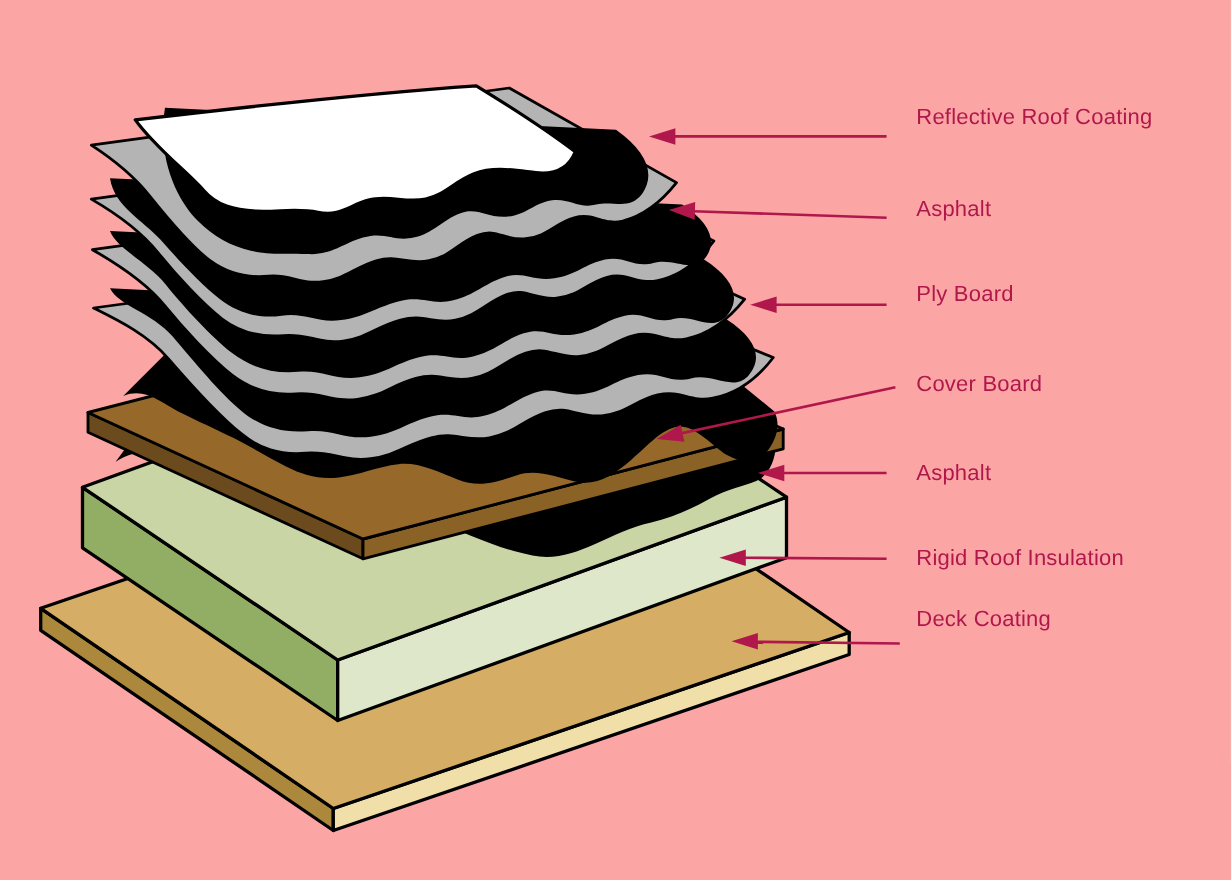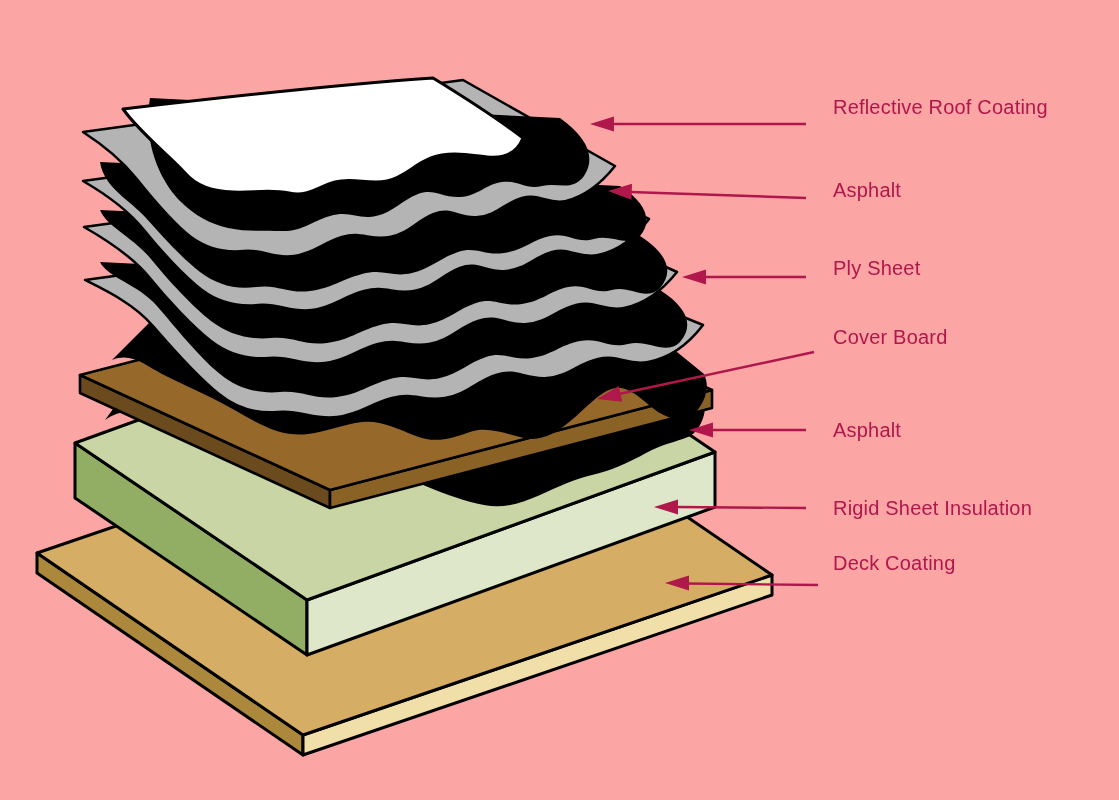--- a/index.html
+++ b/index.html
@@ -235,19 +235,19 @@
       </g>
       <g>
         <line x1="818" y1="585" x2="687" y2="583.5"></line>
         <polygon points="665,583 689,575.5 689,590.5" stroke="none"></polygon>
       </g>
     </g>
   </svg>
 
   <div class="layer-label" style="top:94px">Reflective Roof Coating</div>
   <div class="layer-label" style="top:177px">Asphalt</div>
-  <div class="layer-label" style="top:255px">Ply Sheet</div>
-  <div class="layer-label" style="top:324px">Cover Board</div>
+  <div class="layer-label" style="top:255px">Ply Board</div>
+  <div class="layer-label" style="top:336px">Cover Board</div>
   <div class="layer-label" style="top:417px">Asphalt</div>
-  <div class="layer-label" style="top:495px">Rigid Sheet Insulation</div>
+  <div class="layer-label" style="top:495px">Rigid Roof Insulation</div>
   <div class="layer-label" style="top:550px">Deck Coating</div>
 
 </div>
 
 </body></html>

